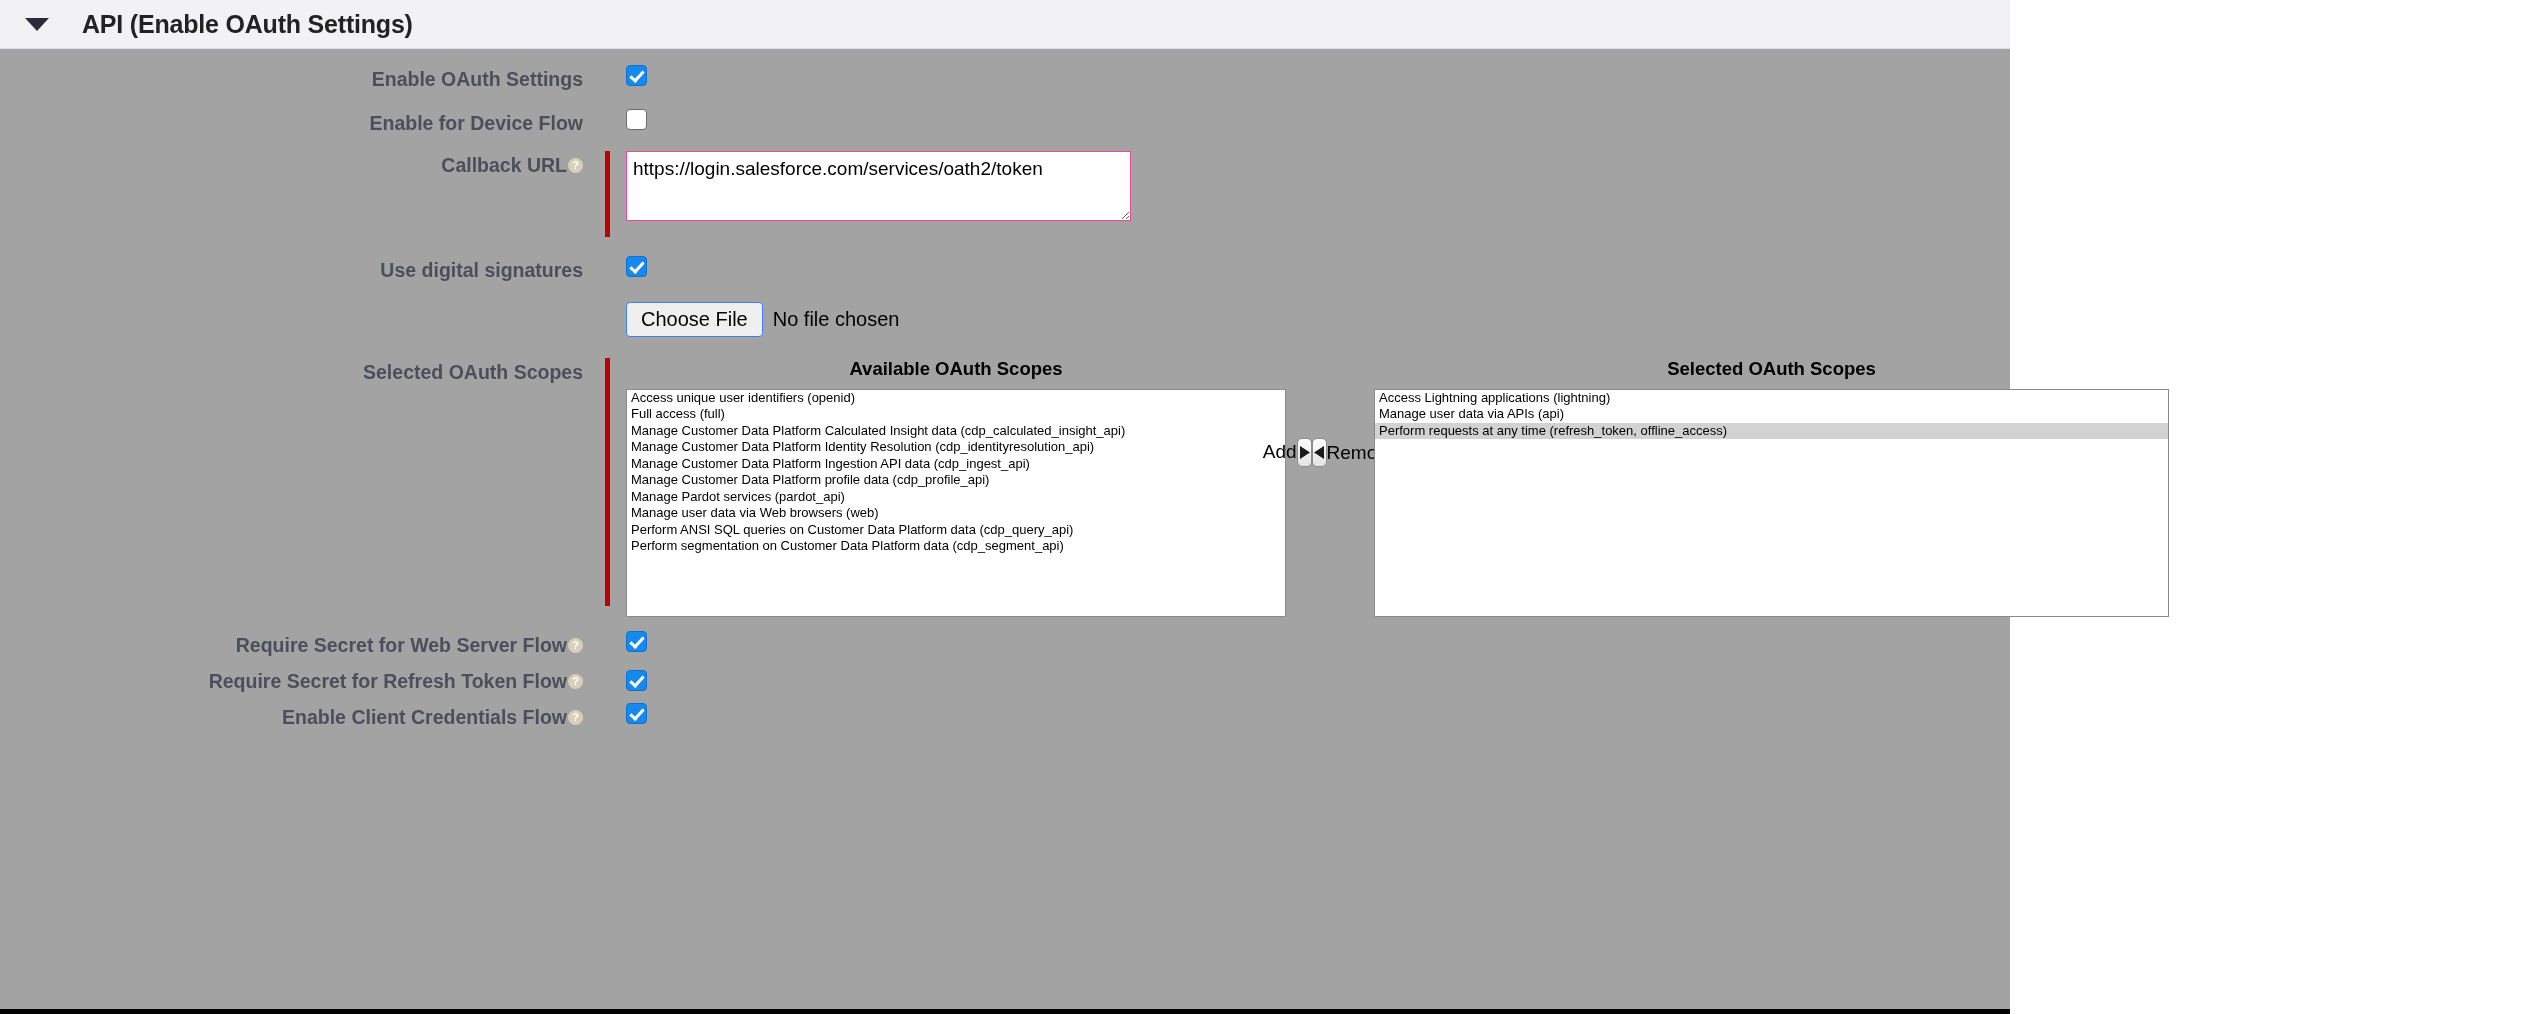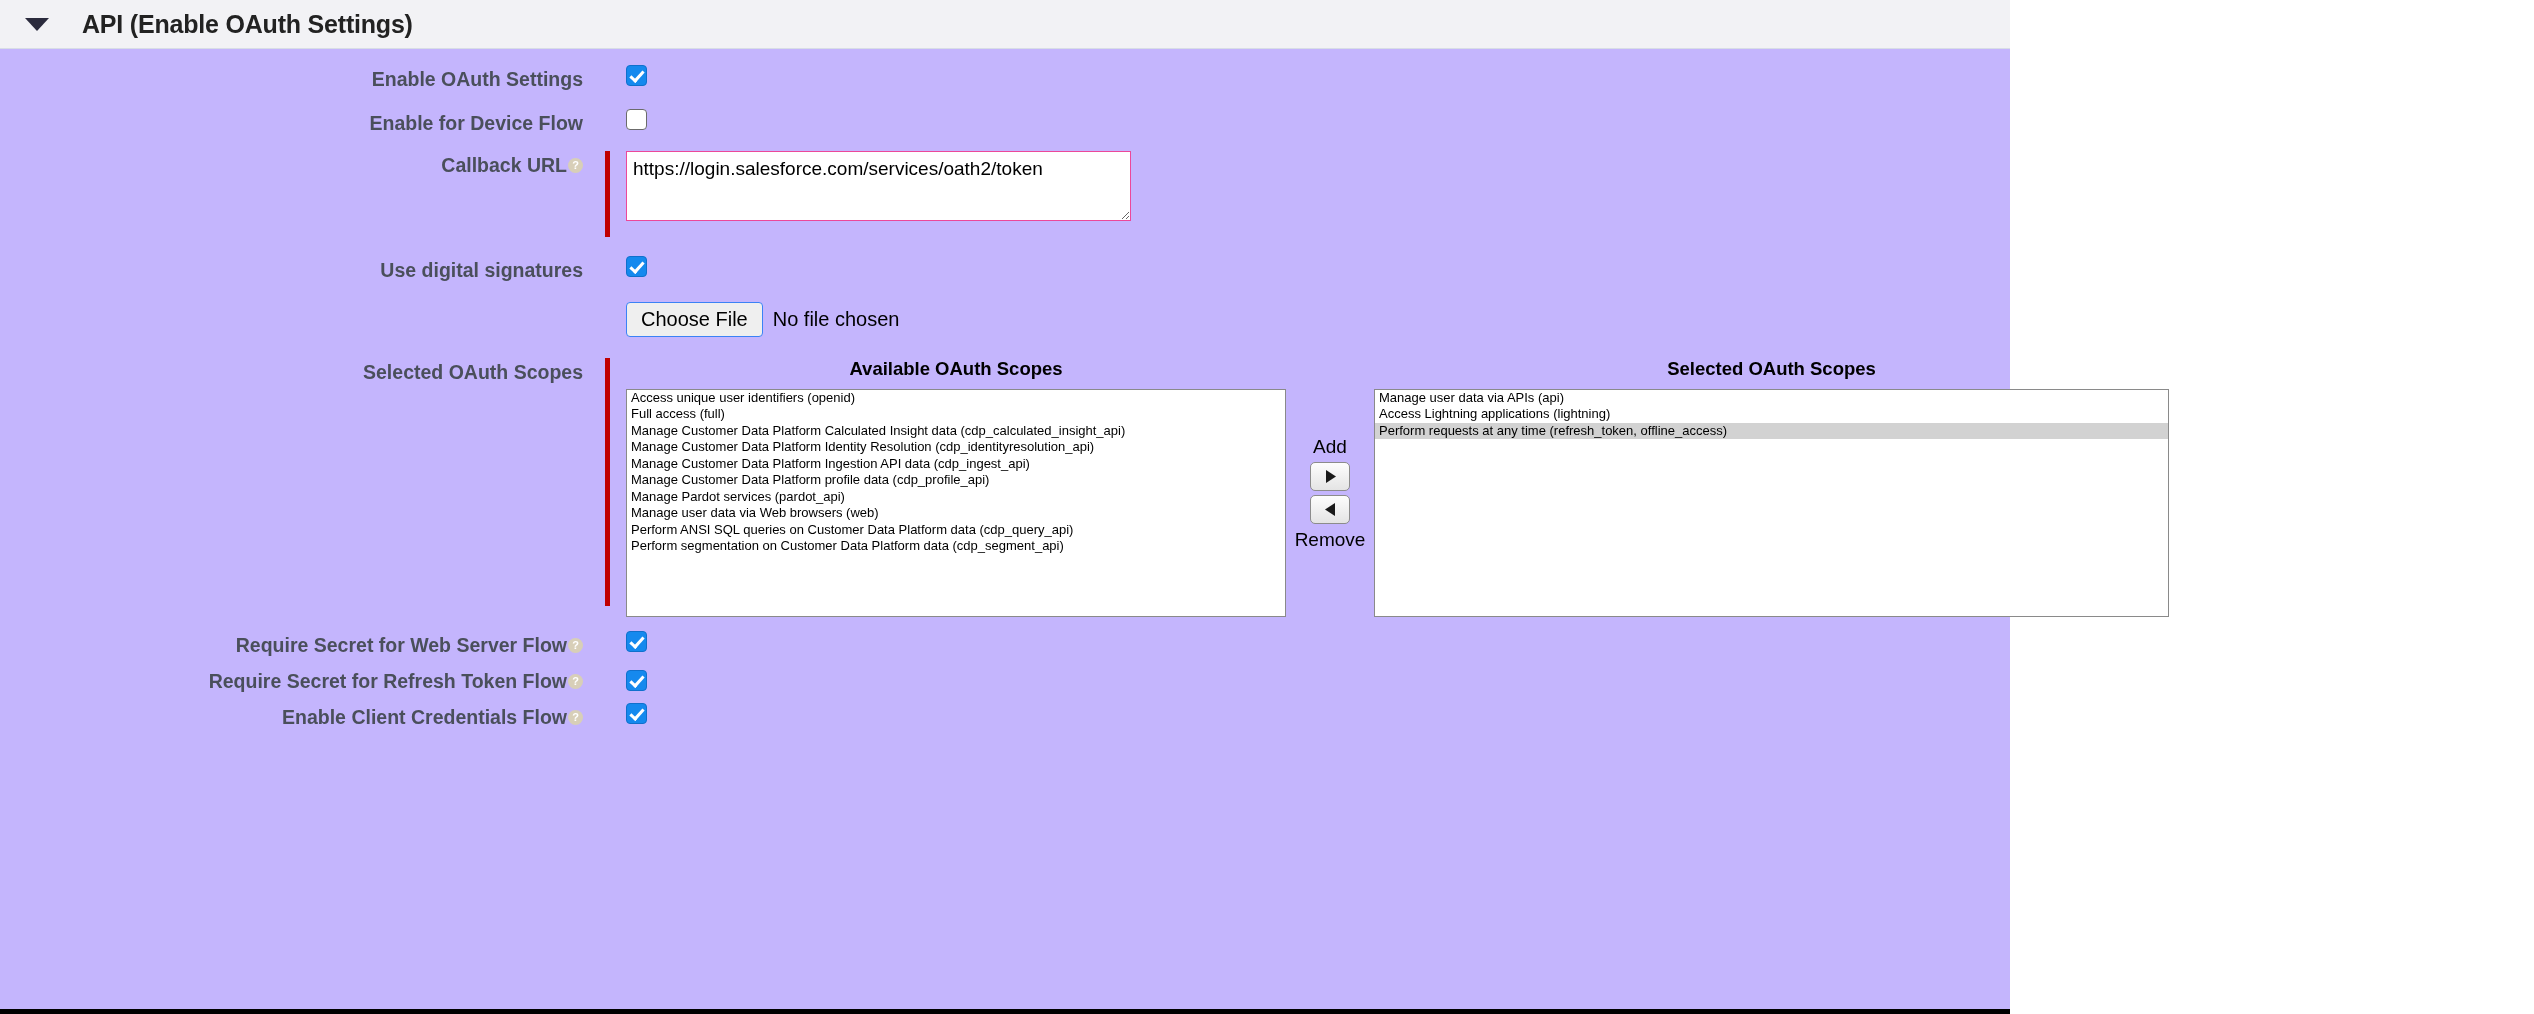--- a/index.html
+++ b/index.html
@@ -14,21 +14,21 @@
     color: #16325c;
     overflow: hidden;
   }
 
   .page {
     position: relative;
     width: 2010px;
     height: 1014px;
     box-sizing: border-box;
     border-bottom: 5px solid #000000;
-    background: #c4b5fd;
+    background: #a3a3a3;
   }
 
   
   .section-header {
     position: relative;
     height: 48px;
     background: #f2f2f5;
     border-bottom: 1px solid #d8dde6;
     display: flex;
     align-items: center;
@@ -217,21 +217,21 @@
   .listbox::-webkit-scrollbar { width: 15px; }
   .listbox::-webkit-scrollbar-track { background: #f7f7f7; }
   .listbox.available::-webkit-scrollbar-thumb {
     background: #c2c2c2; border-radius: 8px; border: 2px solid #f7f7f7;
   }
   .listbox.selected::-webkit-scrollbar-thumb { background: transparent; }
 
   .mid-col {
     width: 88px;
     display: flex;
-    flex-direction: column;
+    flex-direction: row;
     align-items: center;
     justify-content: center;
     padding-top: 78px;
   }
   .arrow-label {
     font-size: 19px;
     color: #000000;
     margin-bottom: 2px;
     white-space: nowrap;
   }
@@ -356,22 +356,22 @@
                   <polygon points="11,1 1,7.5 11,14" fill="#1a1a1a"></polygon>
                 </svg>
               </span>
             </span>
             <span class="arrow-label" style="margin-top:3px;">Remove</span>
           </div>
 
           <div class="list-col">
             <div class="list-heading">Selected OAuth Scopes</div>
             <div class="listbox selected" id="selected-list">
+                <div class="opt">Access Lightning applications (lightning)</div>
                 <div class="opt">Manage user data via APIs (api)</div>
-                <div class="opt">Access Lightning applications (lightning)</div>
                 <div class="opt sel">Perform requests at any time (refresh_token, offline_access)</div>
               </div>
           </div>
 
         </div>
       </div>
     </div>
 
     <div class="row" style="margin-top:14px;">
       <div class="label-cell">

